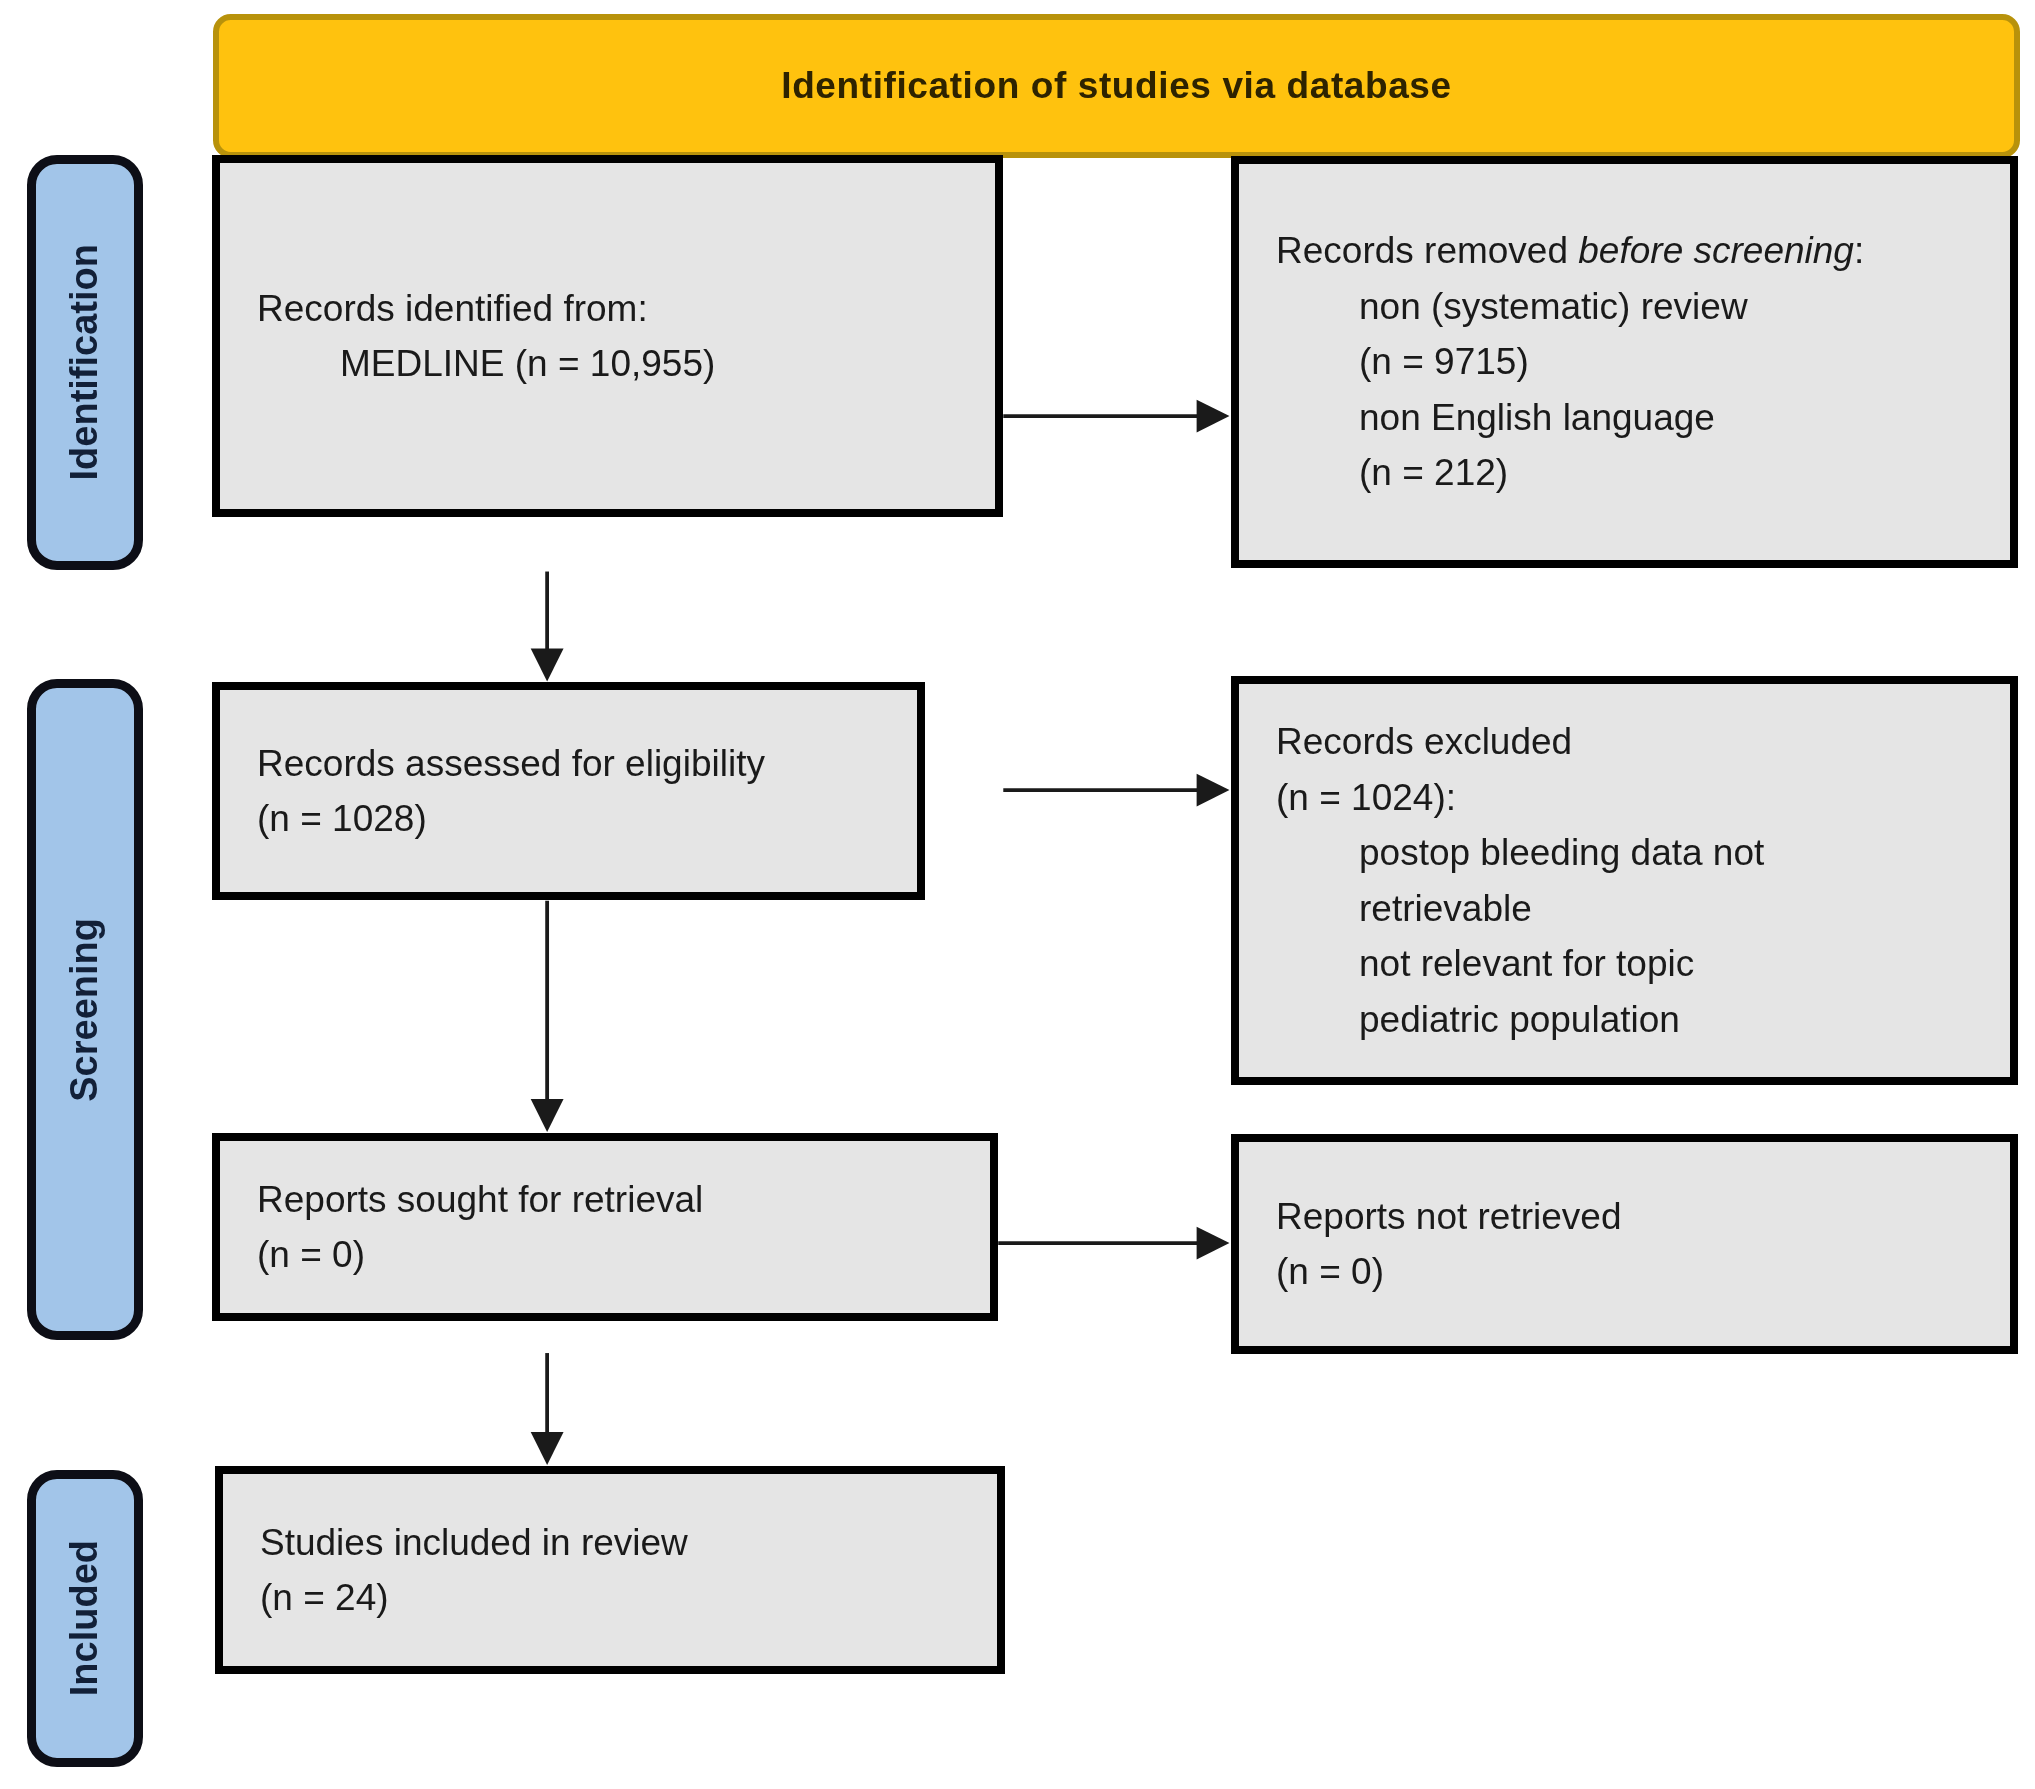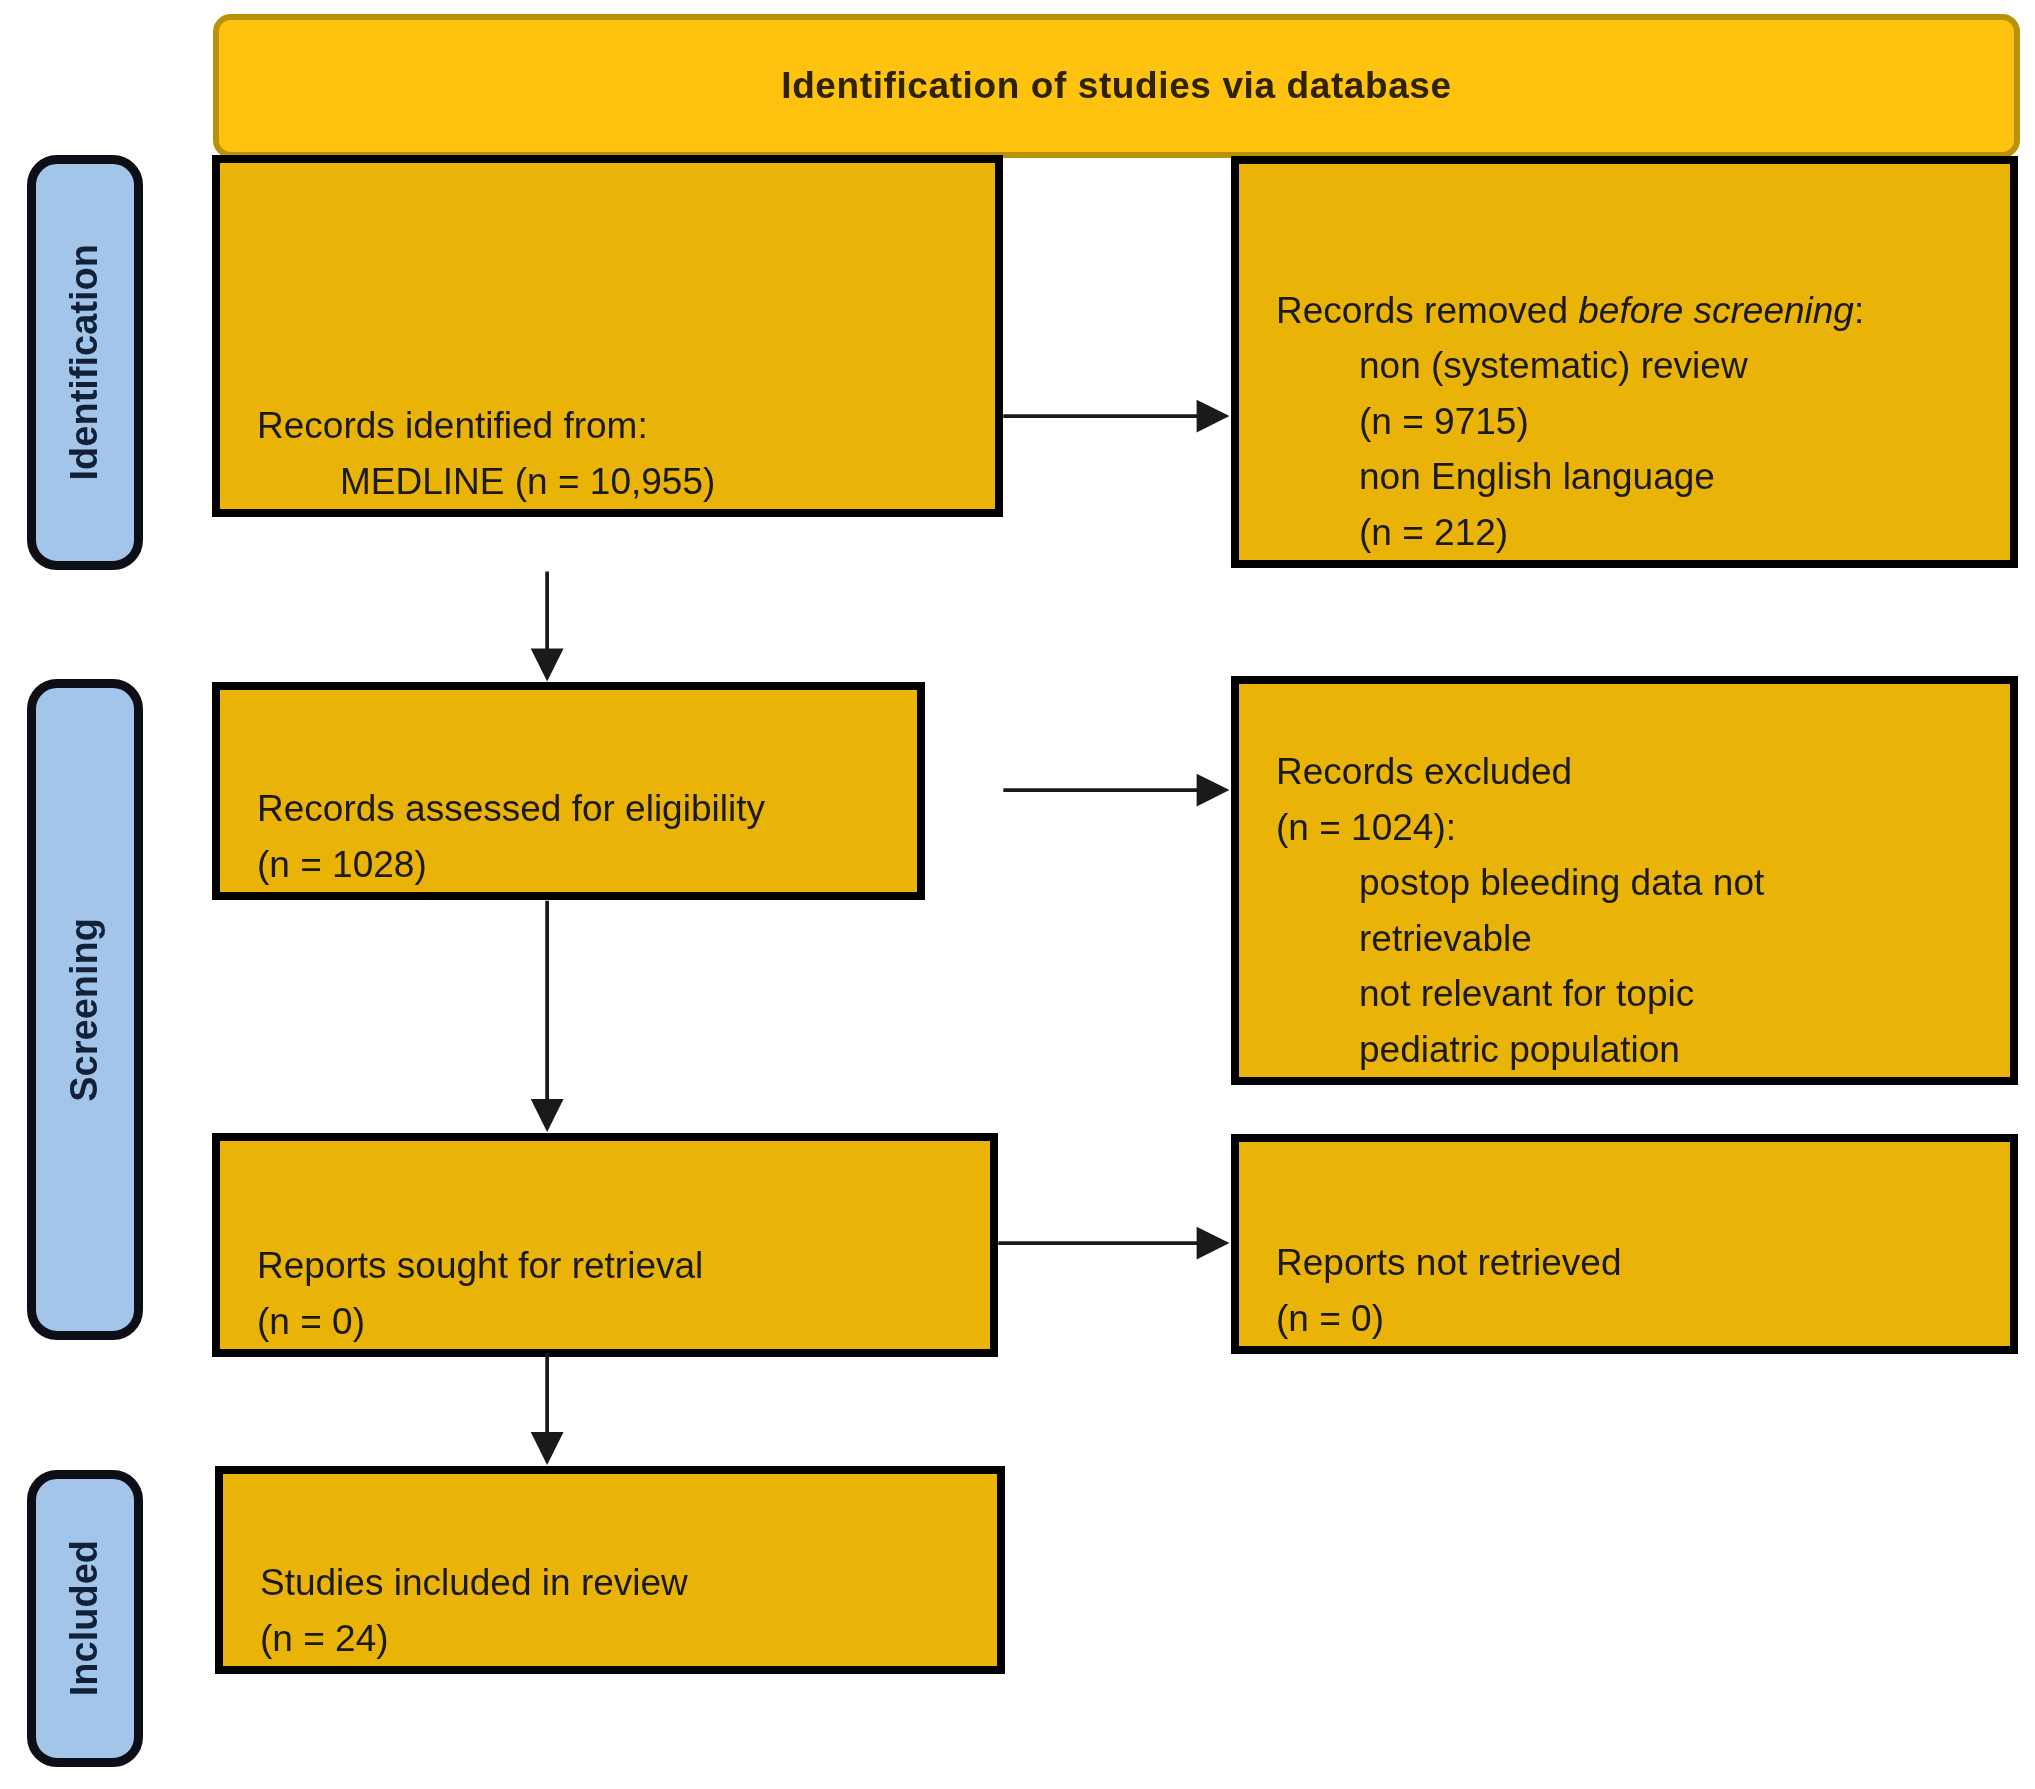--- a/index.html
+++ b/index.html
@@ -50,40 +50,40 @@
     white-space: nowrap;
   }
   .stage-identification { top: 155px; height: 415px; }
   .stage-screening      { top: 679px; height: 661px; }
   .stage-included       { top: 1470px; height: 297px; }
 
   
   .fbox {
     position: absolute;
     box-sizing: border-box;
-    background: #eab308;
+    background: #e5e5e5;
     border: 8.2px solid var(--box_border, #000000);
-    display: flex; flex-direction: column; justify-content: flex-end;
+    display: flex; flex-direction: column; justify-content: center;
   }
   .fbox .text {
     font-size: 37px;
     line-height: 1.5;
     color: var(--box_text, #1a1a1a);
     padding-left: 37px;
     padding-right: 12.6px;
   }
   .fbox .indent { padding-left: 83px; }
   .italic { font-style: italic; }
   .intro { max-width: 607px; }
 
   .box-identified    { left: 212px;  top: 155px;  width: 791px; height: 362px; }
   .box-removed       { left: 1231px; top: 156px;  width: 787px; height: 412px; }
   .box-assessed      { left: 212px;  top: 682px; width: 713px; height: 218px; }
   .box-excluded      { left: 1231px; top: 676px; width: 787px; height: 409px; }
-  .box-sought        { left: 212px;  top: 1133px; width: 786px; height: 224px; }
+  .box-sought        { left: 212px;  top: 1133px; width: 786px; height: 188px; }
   .box-not-retrieved { left: 1231px; top: 1134px; width: 787px; height: 220px; }
   .box-included      { left: 215px;  top: 1466px; width: 790px; height: 208px; }
 
   .arrow-layer {
     position: absolute;
     left: 0; top: 0;
     width: 2035px; height: 1790px;
     pointer-events: none;
   }
   .arrow-layer line { stroke: var(--arrow, #1a1a1a); stroke-width: 6; }

